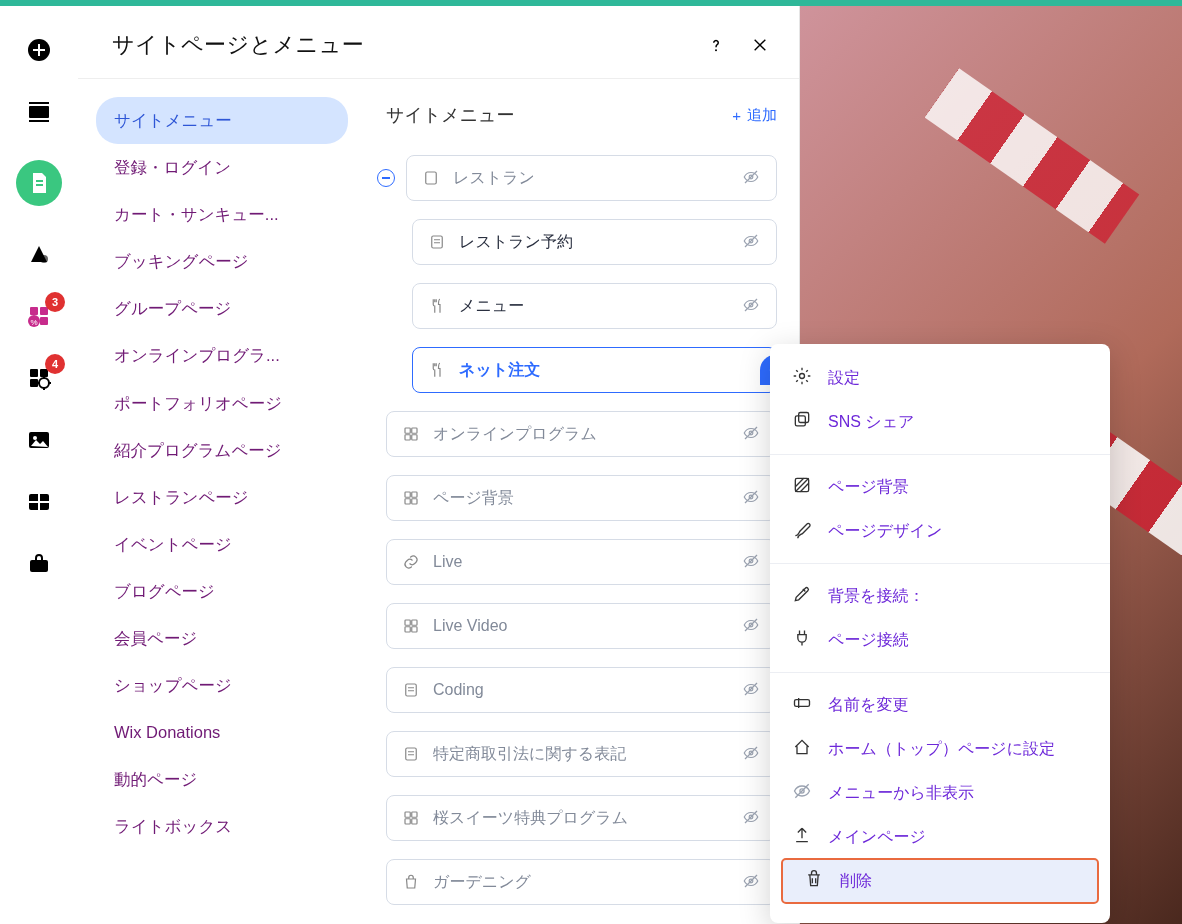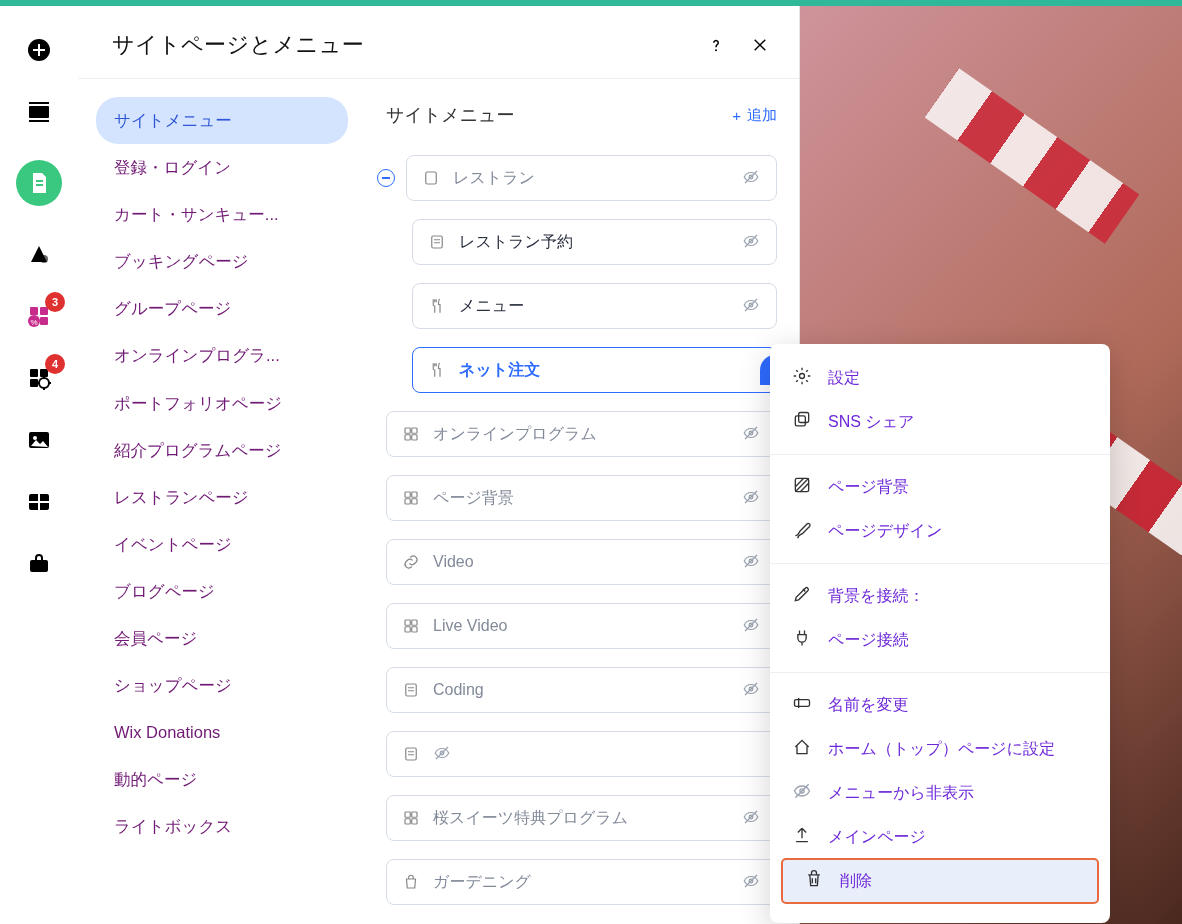--- a/index.html
+++ b/index.html
@@ -282,21 +282,21 @@
                 <circle cx="12" cy="12" r="2.5" fill="none" stroke="#9aa2b0" stroke-width="1.6"></circle>
                 <path d="M4 20L20 4" stroke="#9aa2b0" stroke-width="1.6"></path>
               </svg></span>
           </div>
           <div class="page-row">
             <span class="pg-icon">
               <svg xmlns="http://www.w3.org/2000/svg" viewBox="0 0 24 24" width="18" height="18">
                 <path d="M10 14a5 5 0 0 0 7 0l2-2a5 5 0 0 0-7-7l-1 1M14 10a5 5 0 0 0-7 0l-2 2a5 5 0 0 0 7 7l1-1" fill="none" stroke="#888" stroke-width="1.6"></path>
               </svg>
             </span>
-            <span class="pg-label">Video</span>
+            <span class="pg-label">Live</span>
             <span class="hide-icon"><svg xmlns="http://www.w3.org/2000/svg" viewBox="0 0 24 24" width="18" height="18">
                 <path d="M3 12s3-6 9-6 9 6 9 6-3 6-9 6-9-6-9-6z" fill="none" stroke="#9aa2b0" stroke-width="1.6"></path>
                 <circle cx="12" cy="12" r="2.5" fill="none" stroke="#9aa2b0" stroke-width="1.6"></circle>
                 <path d="M4 20L20 4" stroke="#9aa2b0" stroke-width="1.6"></path>
               </svg></span>
           </div>
           <div class="page-row">
             <span class="pg-icon">
               <svg xmlns="http://www.w3.org/2000/svg" viewBox="0 0 24 24" width="18" height="18">
                 <rect x="4" y="4" width="7" height="7" rx="1" fill="none" stroke="#888" stroke-width="1.6"></rect>
@@ -326,20 +326,21 @@
                 <path d="M4 20L20 4" stroke="#9aa2b0" stroke-width="1.6"></path>
               </svg></span>
           </div>
           <div class="page-row">
             <span class="pg-icon">
               <svg xmlns="http://www.w3.org/2000/svg" viewBox="0 0 24 24" width="18" height="18">
                 <rect x="5" y="4" width="14" height="16" rx="2" fill="none" stroke="#888" stroke-width="1.6"></rect>
                 <path d="M8 9h8M8 13h8" stroke="#888" stroke-width="1.6"></path>
               </svg>
             </span>
+            <span class="pg-label">特定商取引法に関する表記</span>
             <span class="hide-icon"><svg xmlns="http://www.w3.org/2000/svg" viewBox="0 0 24 24" width="18" height="18">
                 <path d="M3 12s3-6 9-6 9 6 9 6-3 6-9 6-9-6-9-6z" fill="none" stroke="#9aa2b0" stroke-width="1.6"></path>
                 <circle cx="12" cy="12" r="2.5" fill="none" stroke="#9aa2b0" stroke-width="1.6"></circle>
                 <path d="M4 20L20 4" stroke="#9aa2b0" stroke-width="1.6"></path>
               </svg></span>
           </div>
           <div class="page-row">
             <span class="pg-icon">
               <svg xmlns="http://www.w3.org/2000/svg" viewBox="0 0 24 24" width="18" height="18">
                 <rect x="4" y="4" width="7" height="7" rx="1" fill="none" stroke="#888" stroke-width="1.6"></rect>

